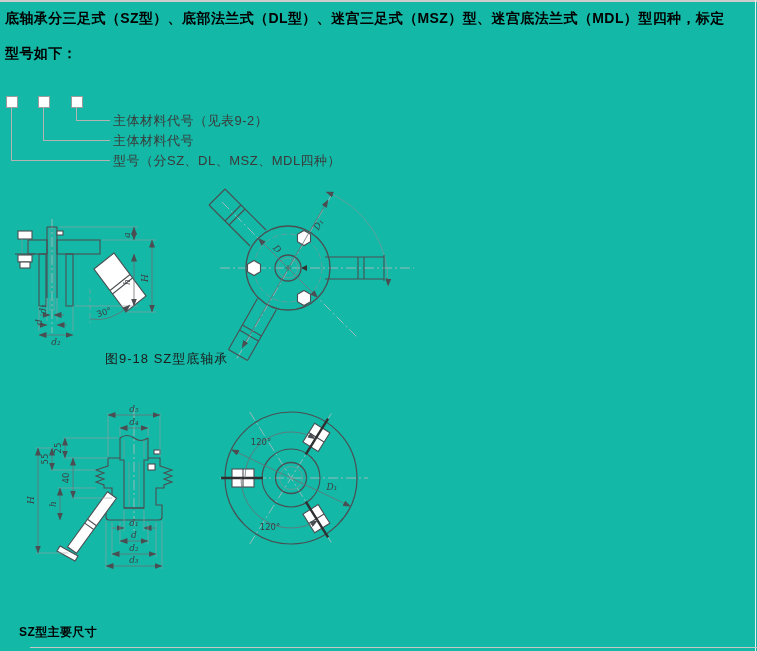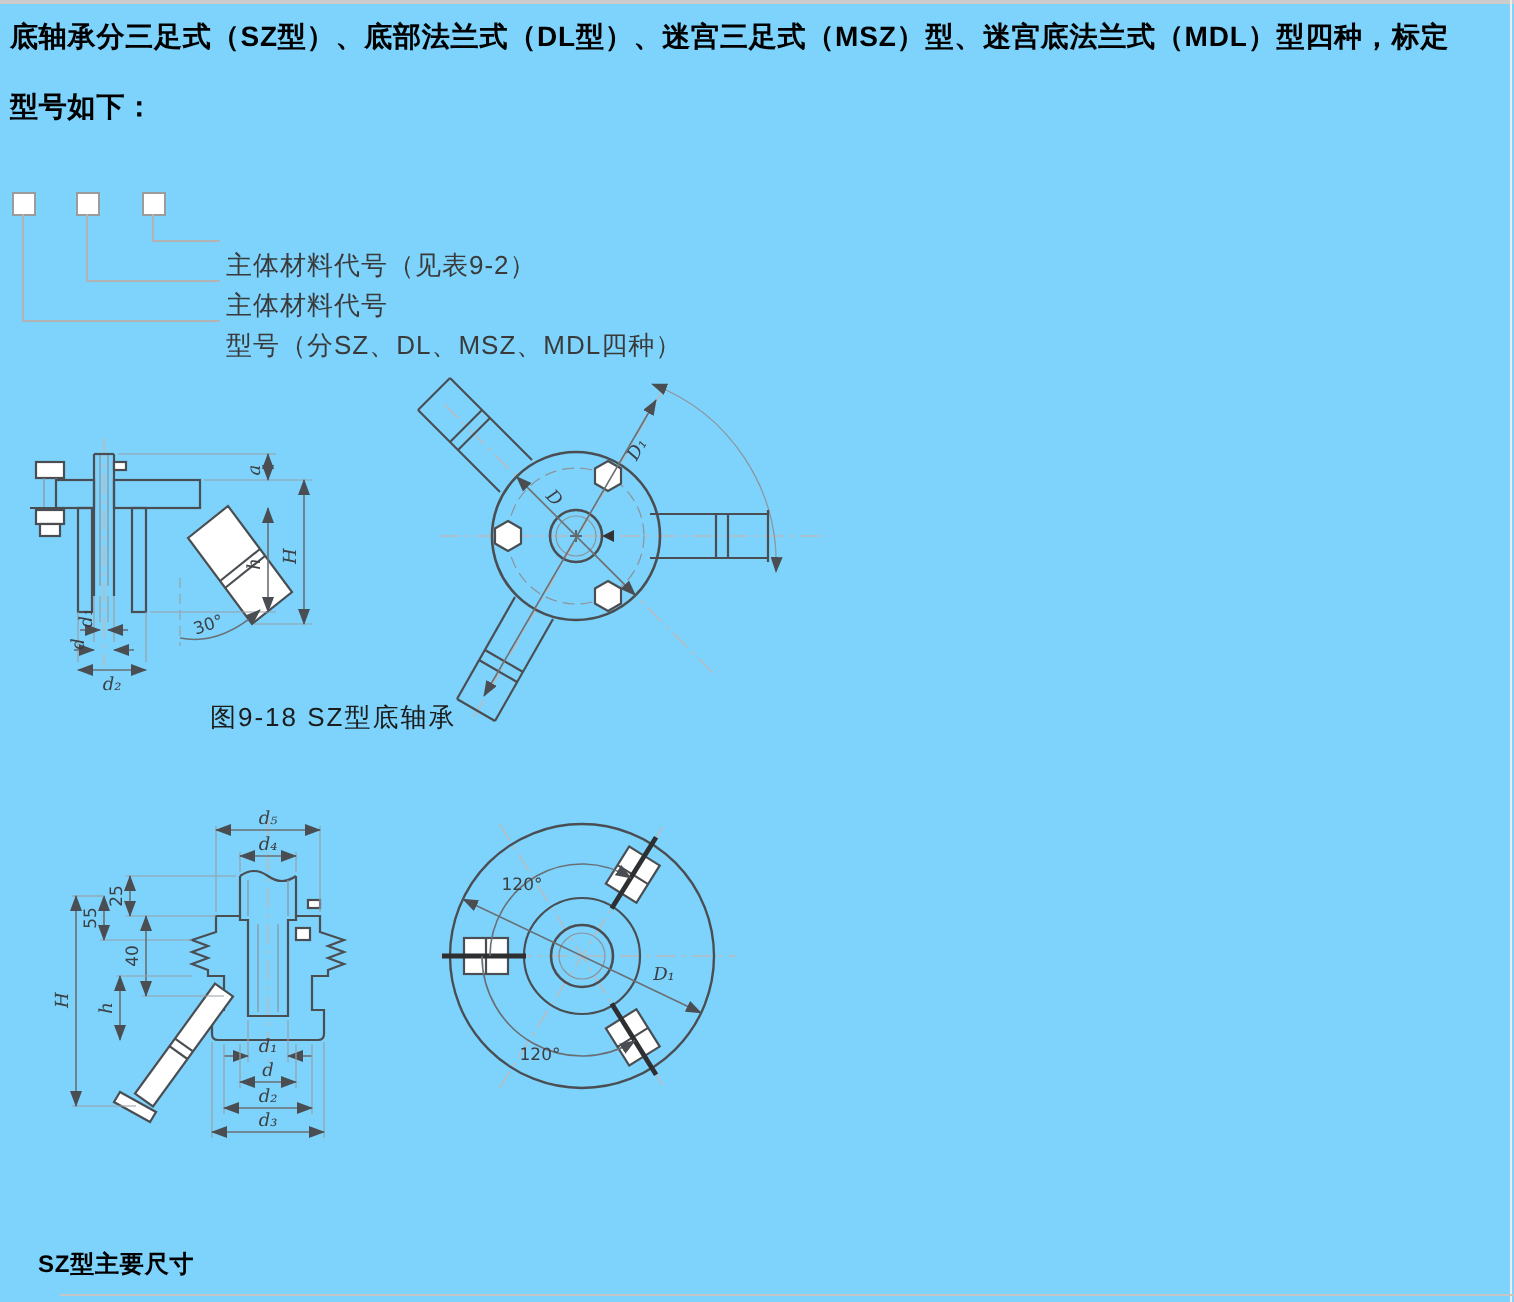--- a/index.html
+++ b/index.html
@@ -1,34 +1,34 @@
 <!DOCTYPE html>
 <html><head>
 <meta charset="utf-8">
 <style>
   html,body{margin:0;padding:0;background:#ffffff;}
   #page{
-    position:relative;width:757px;height:651px;background:#7dd3fc;
+    position:relative;width:757px;height:651px;background:#14b8a6;
     font-family:"Liberation Sans","DejaVu Sans",sans-serif;
     overflow:hidden;
   }
   .topline{position:absolute;left:0;top:0;width:757px;height:2px;background:#cccccc;}
   .rightline{position:absolute;right:1px;top:0;width:1px;height:651px;background:#ececec;}
   .intro{
     position:absolute;left:5px;width:748px;color:#000;
     font-size:14px;font-weight:bold;letter-spacing:0.4px;line-height:18px;
   }
   .intro.l1{top:9px;}
   .intro.l2{top:44px;}
   .sq{
     position:absolute;width:10px;height:10px;border:1px solid #9c9c9c;background:#fff;top:96px;
   }
   .keyline{position:absolute;background:#b3b3b3;}
   .keylabel{
-    position:absolute;left:113px;color:#3a3a3a;font-size:13px;letter-spacing:0.5px;white-space:nowrap;margin-top:12px;
+    position:absolute;left:113px;color:#3a3a3a;font-size:13px;letter-spacing:0.5px;white-space:nowrap;
   }
   .caption{
     position:absolute;color:#1c1c1c;font-size:13px;letter-spacing:1px;white-space:nowrap;
   }
   .heading{
     position:absolute;left:19px;top:624px;color:#000;font-size:12px;font-weight:bold;letter-spacing:0.4px;
   }
   .tabletop{position:absolute;left:30px;top:647px;width:727px;height:1px;background:#c6c6c6;}
   svg{position:absolute;overflow:visible;}
   .ln{stroke:#4a4e52;stroke-width:1.1;fill:none;}

